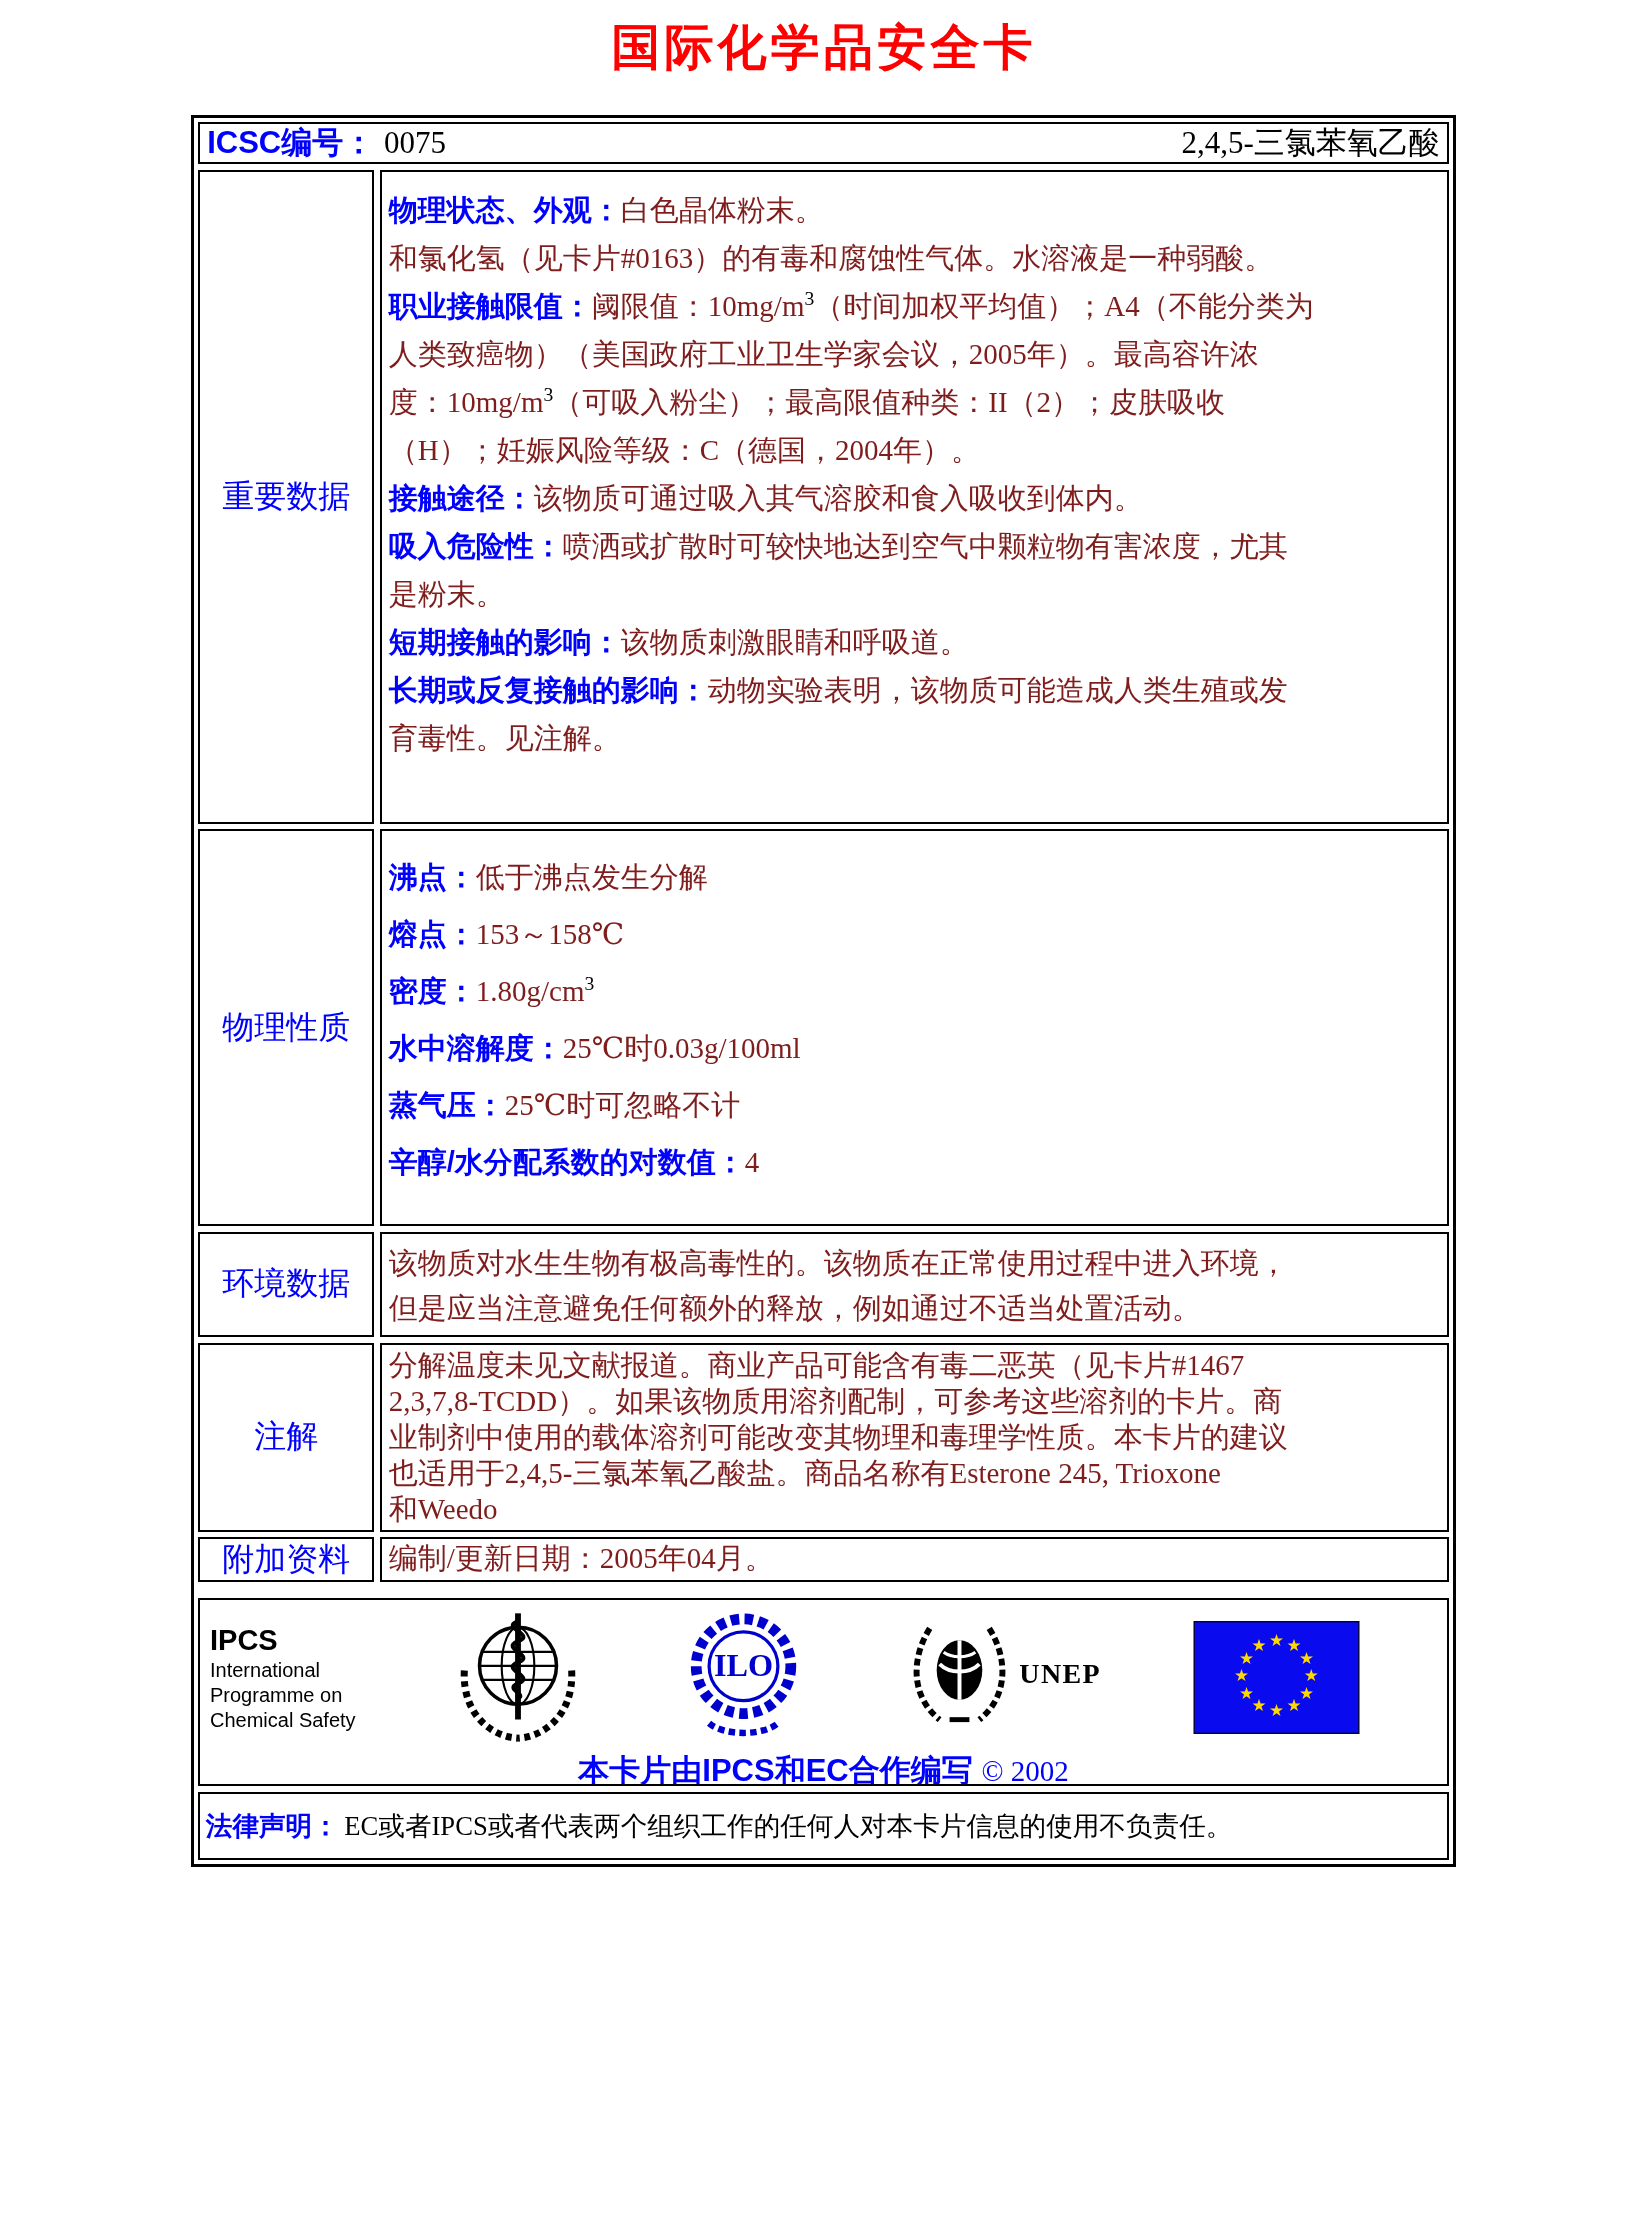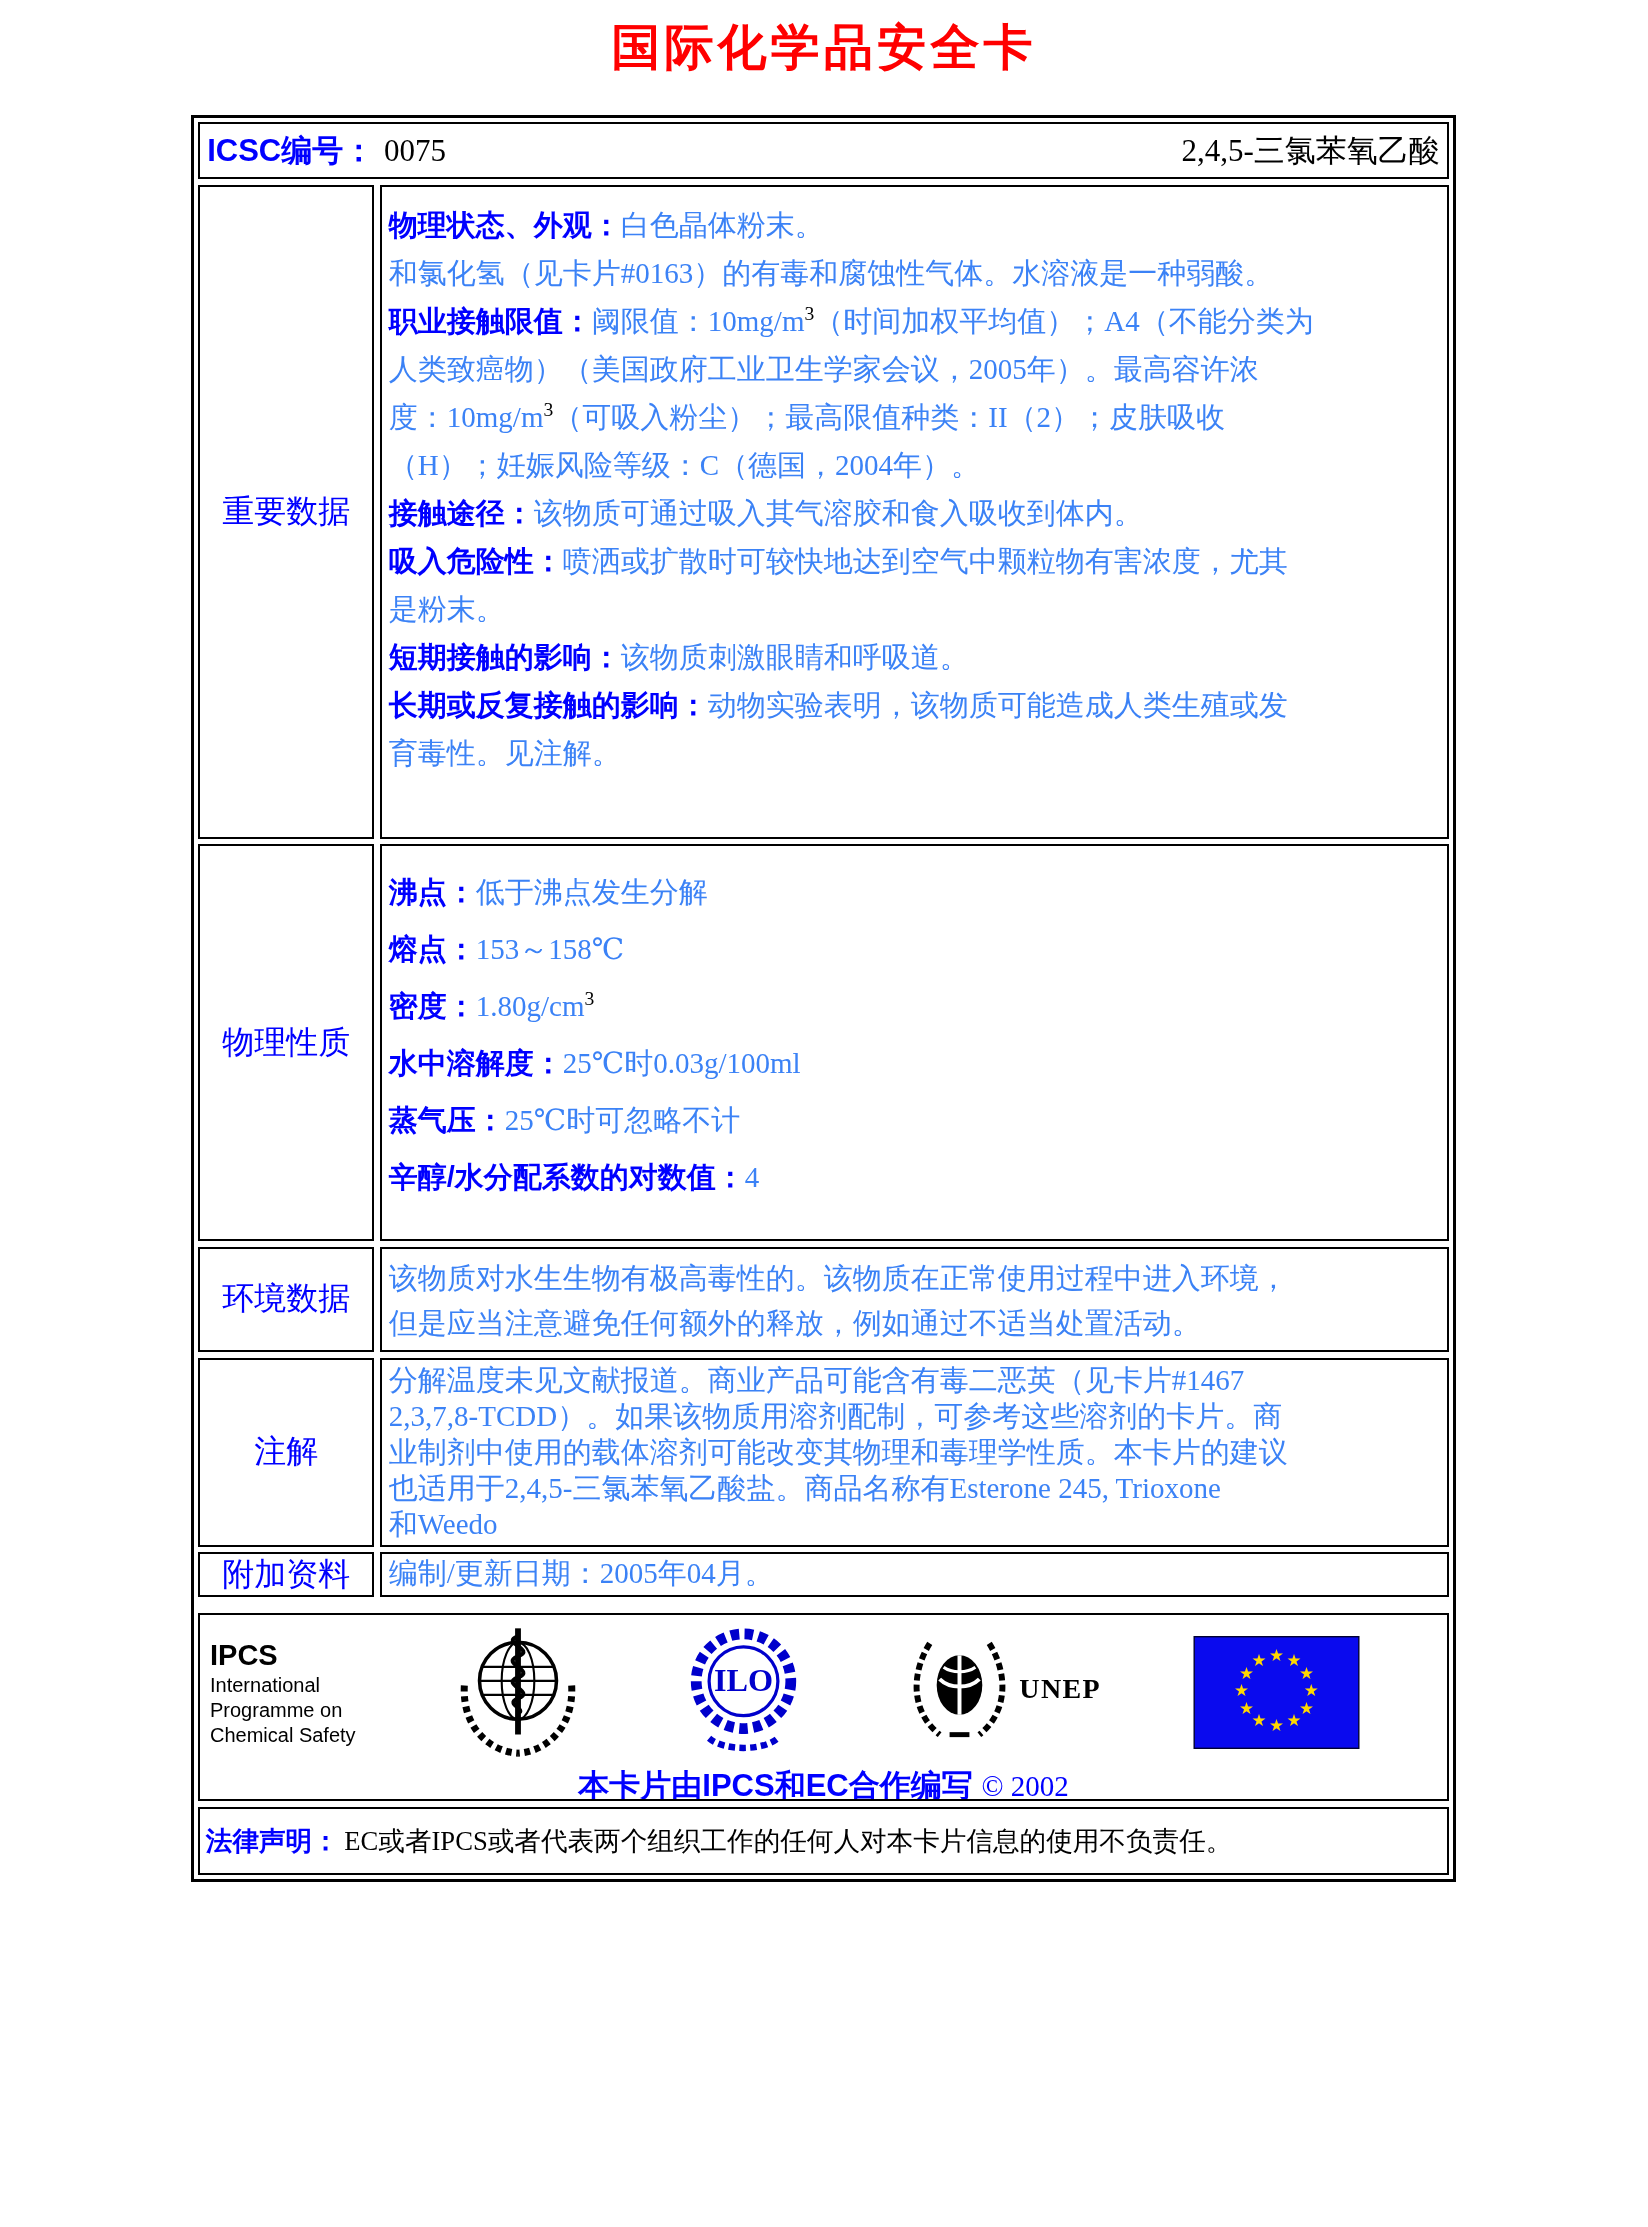--- a/index.html
+++ b/index.html
@@ -21,24 +21,24 @@
   .cell{border:2.1px solid #000;box-sizing:border-box;background:#fff;overflow:hidden;}
   .full{flex:1;}
   .label-cell{
     width:176px;flex:0 0 176px;display:flex;align-items:center;justify-content:center;
     color:#0000FF;font-size:32px;font-family:"Liberation Sans","DejaVu Sans",sans-serif;
     text-align:center;
   }
   .content-cell{flex:1;padding:14px 7px 0 7px;font-size:29px;}
   .line{white-space:nowrap;}
   .seg-b{color:#0000FF;font-weight:bold;font-family:"Liberation Sans","DejaVu Sans",sans-serif;}
-  .seg-t{color:#3b82f6;}
+  .seg-t{color:#7f1d1d;}
   .seg-sup{color:#000;font-size:19.6px;vertical-align:super;line-height:0;}
   
-  .r-header{height:57px;}
+  .r-header{height:42px;}
   .r-important{height:654px;}
   .r-physical{height:397px;}
   .r-env{height:105px;}
   .r-notes{height:189px;}
   .r-additional{height:45px;}
   .r-logos{height:188px;margin-top:16px;}
   .r-legal{height:68px;justify-content:center;}
   
   .lh-important{line-height:48px;}
   .lh-physical{line-height:57px;padding-top:18px;}

